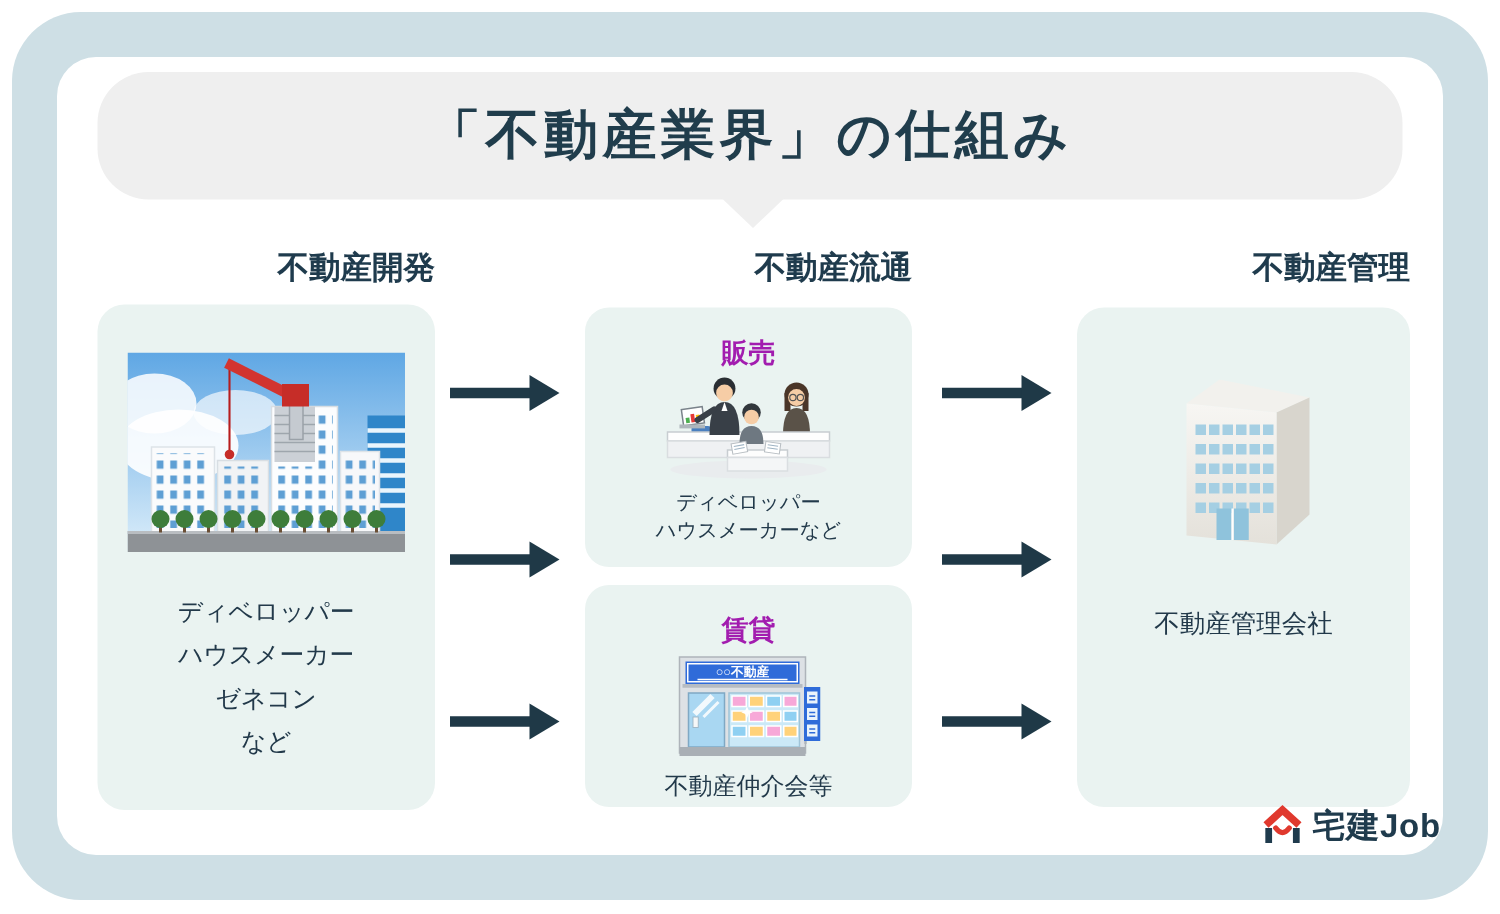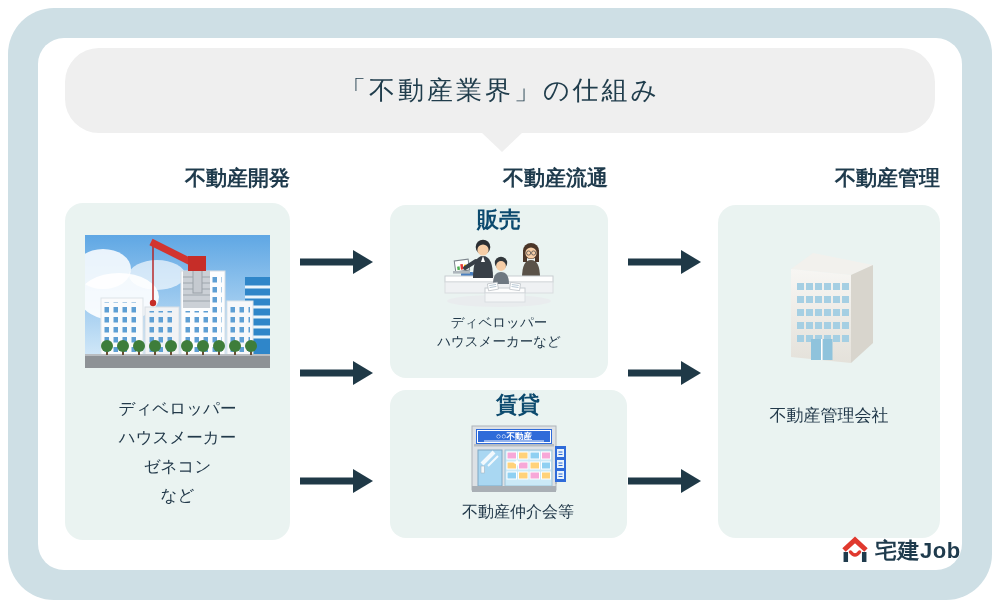--- a/index.html
+++ b/index.html
@@ -7,41 +7,41 @@
     width:1000px;height:609px;position:relative;overflow:hidden;background:#ffffff;
     font-family:"Liberation Sans","DejaVu Sans",sans-serif;
   }
   .frame-outer{position:absolute;left:8px;top:8px;right:8px;bottom:9px;background:#CEDFE5;border-radius:46px;}
   .frame-inner{position:absolute;left:30px;top:30px;right:30px;bottom:30px;background:#ffffff;border-radius:26px;}
 
   .title-banner{
     position:absolute;left:65px;top:48px;width:870px;height:85px;background:#EFEFEF;border-radius:34px;
     display:flex;align-items:center;justify-content:center;
   }
-  .title-text{font-size:26px;font-weight:normal;color:#203D4C;letter-spacing:3px;}
+  .title-text{font-size:36px;font-weight:bold;color:#203D4C;letter-spacing:3px;}
   .title-pointer{
     position:absolute;left:481px;top:132px;width:0;height:0;
     border-left:21px solid transparent;border-right:21px solid transparent;border-top:20px solid #EFEFEF;
   }
 
   .col-header{position:absolute;top:164px;text-align:right;font-size:21px;font-weight:bold;color:#1F3B4D;}
   .col-header.dev{left:65px;width:225px;}
   .col-header.dist{left:390px;width:218px;}
   .col-header.mgmt{left:718px;width:222px;}
 
   .box{position:absolute;background:#EAF3F1;border-radius:18px;text-align:center;}
   .box-dev{left:65px;top:203px;width:225px;height:337px;}
   .box-sales{left:390px;top:205px;width:218px;height:173px;border-radius:16px;}
-  .box-rental{left:390px;top:390px;width:218px;height:148px;border-radius:16px;padding-left:19px;}
+  .box-rental{left:390px;top:390px;width:218px;height:148px;border-radius:16px;}
   .box-mgmt{left:718px;top:205px;width:222px;height:333px;}
 
   .box-dev .illo{display:block;margin:32px auto 0 auto;}
   .dev-items{margin-top:26px;font-size:16.5px;line-height:29px;color:#22394A;}
 
-  .sub-label{margin-top:0;font-size:22px;font-weight:bold;color:#0c4a6e;}
+  .sub-label{margin-top:18px;font-size:18px;font-weight:bold;color:#a21caf;}
   .box-sales .illo{display:block;margin:3px auto 0 auto;}
   .sales-items{margin-top:5px;font-size:13.5px;line-height:19px;color:#22394A;}
   .box-rental .illo{display:block;margin:4px auto 0 auto;}
   .rental-caption{margin-top:6px;font-size:16px;color:#22394A;}
 
   .box-mgmt .illo{display:block;margin:34px auto 0 auto;}
   .mgmt-caption{margin-top:30px;font-size:17px;color:#22394A;}
 
   .arrow{position:absolute;width:74px;height:28px;}
   .arrow .bar{fill:#1F3947;}

